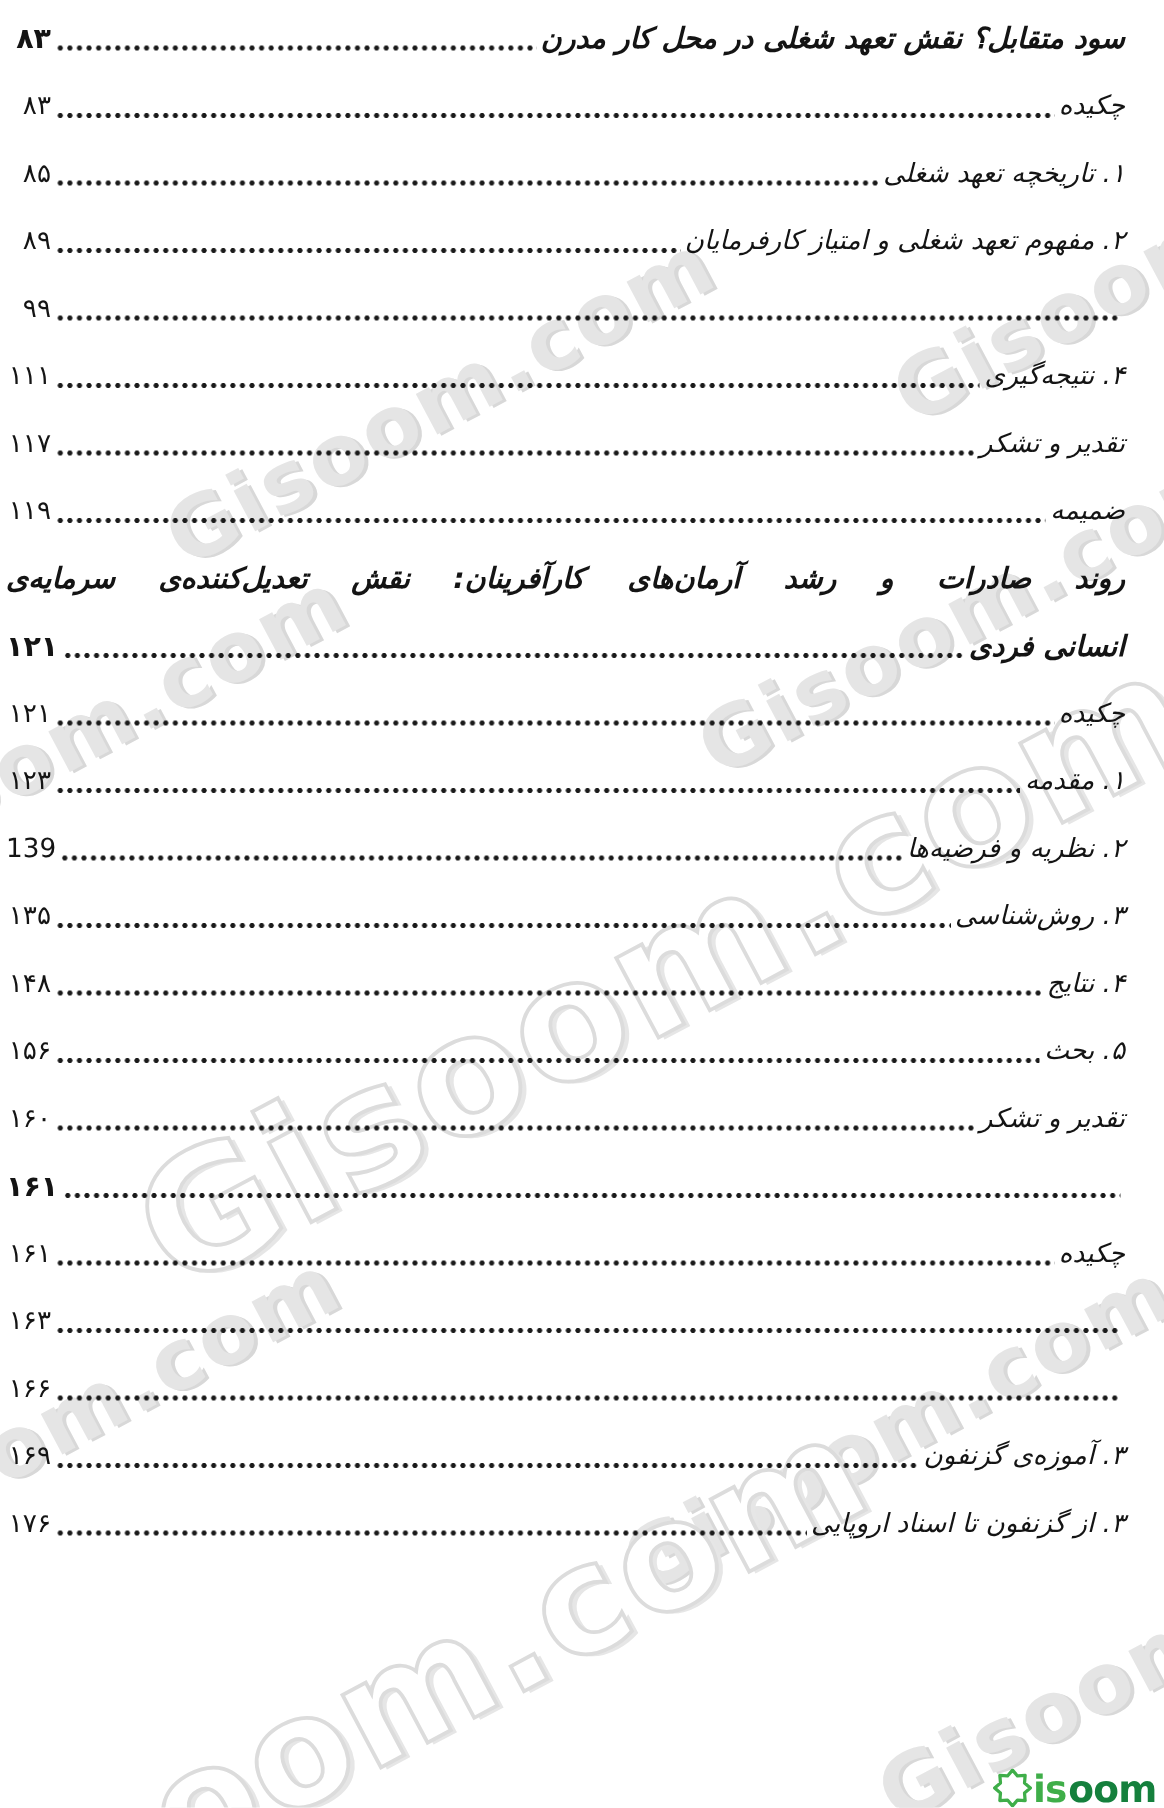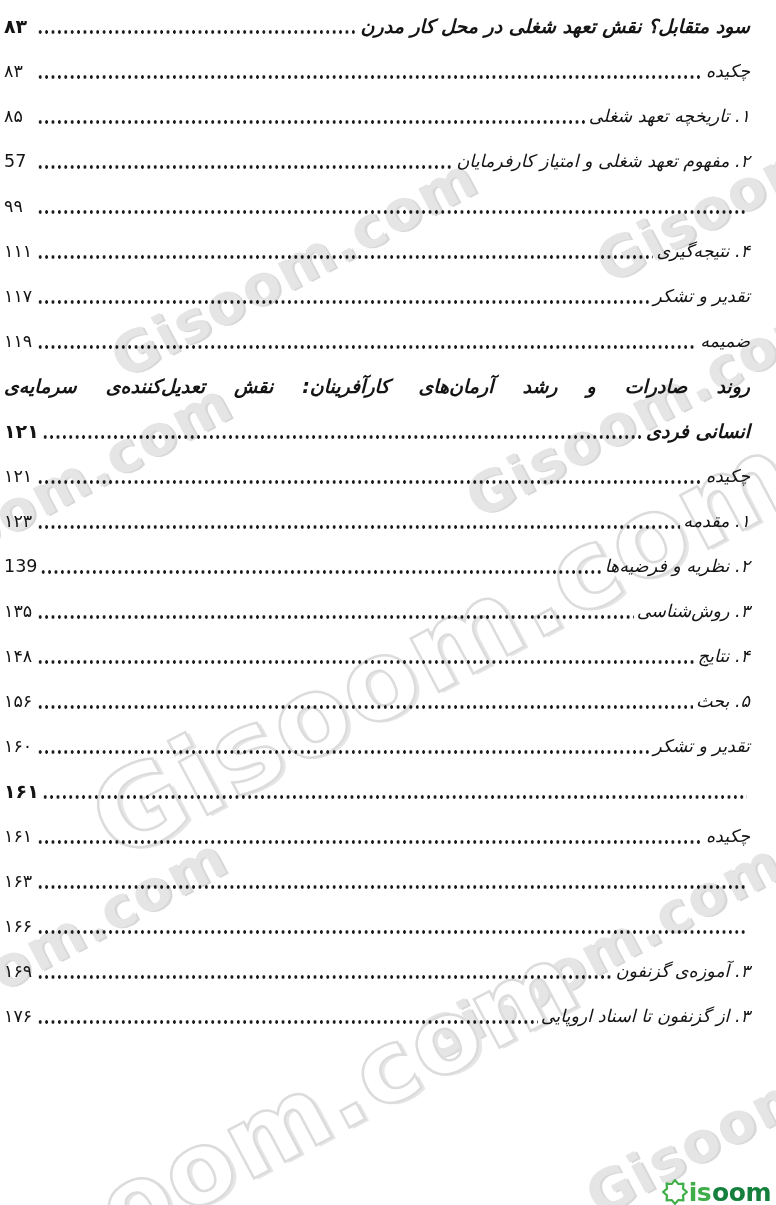--- a/index.html
+++ b/index.html
@@ -68,21 +68,21 @@
     flex: 1 1 auto;
     height: 6px;
     margin: 0 3px;
     align-self: center;
     transform: translateY(6px);
     background-image: radial-gradient(circle, #1a1a1a 1.5px, transparent 1.9px);
     background-size: 6.4px 6px;
     background-repeat: repeat-x;
     background-position: left center;
   }
-  .num { text-align: left; min-width: 30px; white-space: nowrap; }
+  .num { text-align: right; min-width: 30px; white-space: nowrap; }
 
   
   .logo {
     position: absolute;
     right: 5px;
     bottom: 0;
     z-index: 2;
     display: flex;
     align-items: center;
     gap: 1px;
@@ -122,21 +122,21 @@
         <span class="num">۸۳</span>
       </div>
       <div class="row">
         <span class="label">۱. تاریخچه تعهد شغلی</span>
         <span class="dots"></span>
         <span class="num">۸۵</span>
       </div>
       <div class="row">
         <span class="label">۲. مفهوم تعهد شغلی و امتیاز کارفرمایان</span>
         <span class="dots"></span>
-        <span class="num">57</span>
+        <span class="num">۸۹</span>
       </div>
       <div class="row">
         <span class="dots"></span>
         <span class="num">۹۹</span>
       </div>
       <div class="row">
         <span class="label">۴. نتیجه‌گیری</span>
         <span class="dots"></span>
         <span class="num">۱۱۱</span>
       </div>

